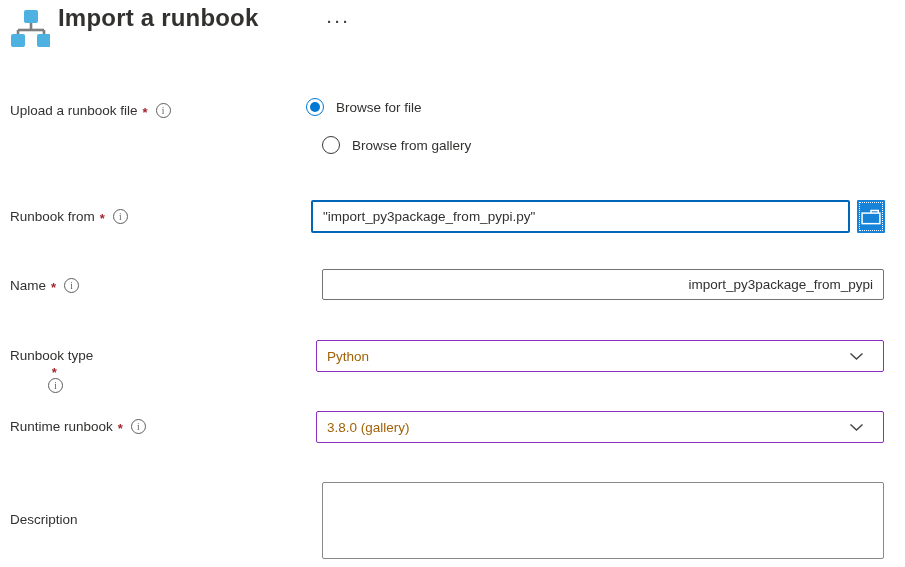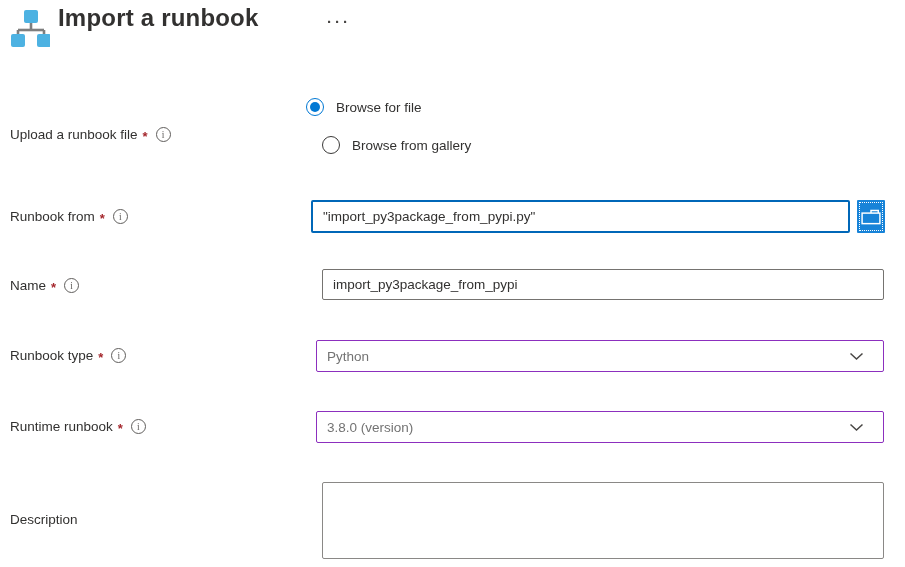--- a/index.html
+++ b/index.html
@@ -57,34 +57,34 @@
   .radio-dot { width: 10px; height: 10px; border-radius: 50%; background: #0078d4; }
   .radio-label { margin-left: 12px; font-size: 13.5px; color: #323130; }
 
   
   .txt-input {
     position: absolute; height: 33px;
     font-family: "Liberation Sans", sans-serif; font-size: 13.5px; color: #323130;
     background: #fff; border-radius: 2px; padding: 0 10px; outline: none;
   }
   .input-focused { border: 2px solid #0067b8; }
-  .input-plain { border: 1px solid #757370; }
+  .input-plain { border: 1px solid #757370; text-align: right; }
 
   .browse-btn {
     position: absolute; left: 857px; top: 200px; width: 28px; height: 33px;
     background: #1783d8; border: none; border-radius: 1px;
     display: flex; align-items: center; justify-content: center;
     outline: 1px dotted #ffffff; outline-offset: -3px; cursor: pointer;
   }
 
   .dropdown {
     position: absolute; left: 316px; width: 568px; height: 32px;
     border: 1.5px solid #8c2fbe; border-radius: 2px; background: #fff;
     display: flex; align-items: center; padding: 0 19px 0 10px;
-    font-size: 13.5px; color: #737373; cursor: pointer;
+    font-size: 13.5px; color: #a16207; cursor: pointer;
   }
   .dropdown .dd-text { flex: 1 1 auto; }
   .dropdown .chev { flex: 0 0 auto; display: flex; align-items: center; }
 
   .desc-area {
     position: absolute; left: 322px; top: 482px; width: 562px; height: 77px;
     border: 1px solid #8a8886; border-radius: 2px; background: #fff; resize: none;
     font-family: "Liberation Sans", sans-serif; font-size: 13.5px; color: #323130;
     padding: 6px 10px; outline: none;
   }
@@ -103,21 +103,21 @@
     </g>
     <rect x="14" y="2" width="14" height="13" rx="2" fill="#4db2e2"></rect>
     <rect x="1" y="26" width="14" height="13" rx="2" fill="#4db2e2"></rect>
     <rect x="27" y="26" width="14" height="13" rx="2" fill="#4db2e2"></rect>
   </svg>
 
   <h1 class="page-title">Import a runbook</h1>
 
   <div class="more-btn">···</div>
 
-  <div class="field-label" style="top:103px;margin-top:24px;">
+  <div class="field-label" style="top:103px;">
     <span>Upload a runbook file</span>
     <span class="req">*</span>
     <span class="info-ico">i</span>
   </div>
 
   <div class="radio-row" style="left:306px; top:98px;">
     <span class="radio-outer sel">
         <span class="radio-dot"></span>
       </span>
     <span class="radio-label">Browse for file</span>
@@ -144,21 +144,21 @@
   </button>
 
   <div class="field-label" style="top:278px;">
     <span>Name</span>
     <span class="req">*</span>
     <span class="info-ico">i</span>
   </div>
 
   <input class="txt-input input-plain" style="left: 322px; top: 269px; width: 562px; height: 31px;" value="import_py3package_from_pypi">
 
-  <div class="field-label" style="top:348px;">
+  <div class="field-label" style="top:348px;flex-direction:column;">
     <span>Runbook type</span>
     <span class="req">*</span>
     <span class="info-ico">i</span>
   </div>
 
   <div class="dropdown" style="top:340px;">
     <span class="dd-text">Python</span>
     <span class="chev">
       <svg width="15" height="9" viewBox="0 0 15 9">
           <path d="M1.5 1.5 L7.5 7 L13.5 1.5" stroke="#484644" stroke-width="1.5" fill="none"></path>
@@ -166,21 +166,21 @@
     </span>
   </div>
 
   <div class="field-label" style="top:419px;">
     <span>Runtime runbook</span>
     <span class="req">*</span>
     <span class="info-ico">i</span>
   </div>
 
   <div class="dropdown" style="top:411px;">
-    <span class="dd-text">3.8.0 (version)</span>
+    <span class="dd-text">3.8.0 (gallery)</span>
     <span class="chev">
       <svg width="15" height="9" viewBox="0 0 15 9">
           <path d="M1.5 1.5 L7.5 7 L13.5 1.5" stroke="#484644" stroke-width="1.5" fill="none"></path>
         </svg>
     </span>
   </div>
 
   <div class="field-label" style="top:512px;">
     <span>Description</span>
   </div>

